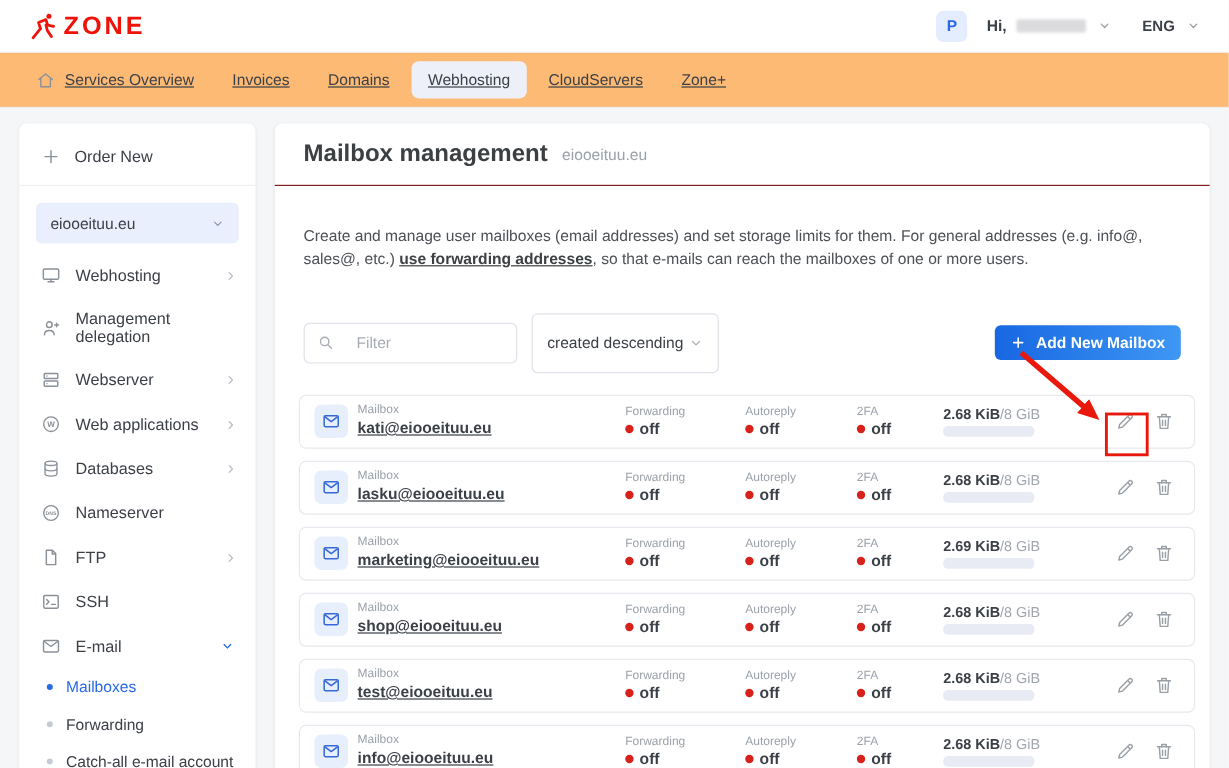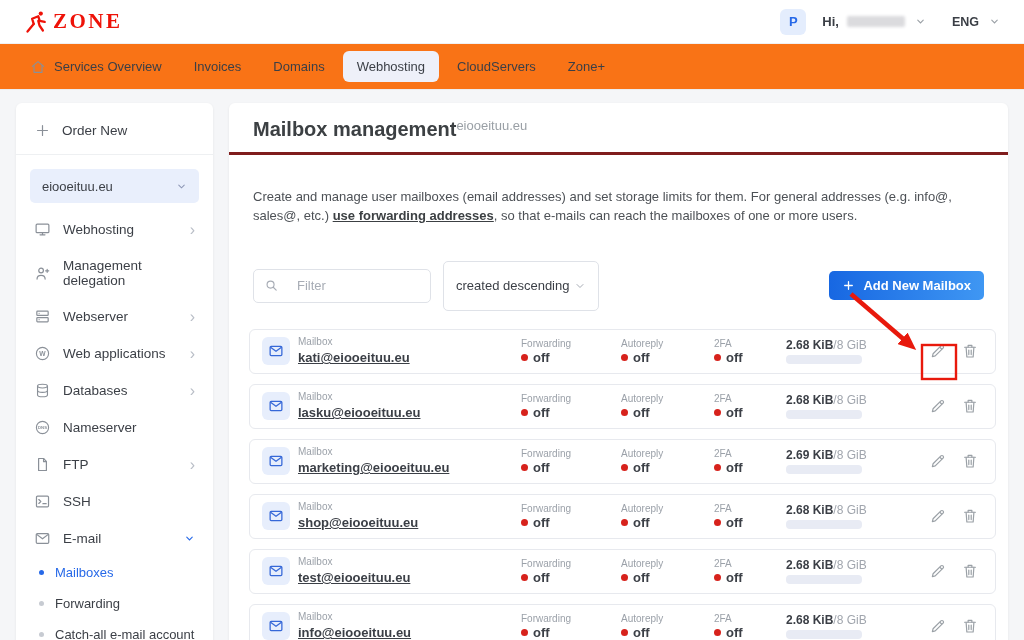--- a/index.html
+++ b/index.html
@@ -6,34 +6,34 @@
   html,body { margin:0; padding:0; }
   body {
     width:1024px; height:640px; overflow:hidden; position:relative;
     background:#f5f6f8; font-family:"Liberation Sans", sans-serif; color:#3b3f46;
   }
   svg { display:block; }
 
   
   .topbar { height:44px; background:#fff; display:flex; align-items:center;
             padding:0 24px; border-bottom:1px solid #f0f1f3; }
-  .logo { display:flex; align-items:center; gap:5px; color:#ee1208; cursor:pointer;font-family:Liberation Serif, serif; }
+  .logo { display:flex; align-items:center; gap:5px; color:#ee1208; cursor:pointer; }
   .logo-text { font-size:21px; font-weight:700; letter-spacing:2.5px; line-height:1; }
   .topbar-right { margin-left:auto; display:flex; align-items:center; }
   .avatar { width:26px; height:26px; border-radius:6px; background:#e4edfd; color:#2769e8;
             font-weight:700; font-size:13px; display:flex; align-items:center; justify-content:center; }
   .hi { font-size:13px; font-weight:600; margin-left:16px; }
   .redacted { width:58px; height:11px; background:#dbdbde; border-radius:2px;
               filter:blur(1.5px); margin-left:8px; }
   .chev8 { margin-left:10px; color:#9aa0a6; }
   .lang { font-size:12.5px; font-weight:700; margin-left:26px; }
 
   
-  .mainnav { height:46px; background:#f97316; display:flex; align-items:center;
-             padding:0 14px; border-bottom:1px solid #ececee; }
+  .mainnav { height:46px; background:#fdba74; display:flex; align-items:center;
+             padding:0 14px; border-bottom:1px solid #ececee;text-decoration:underline; }
   .nav-item { font-size:13px; font-weight:500; color:#3b3f46; padding:8px 14px; margin:0 2px;
               border-radius:6px; display:flex; align-items:center; gap:8px; cursor:pointer; }
   .nav-item.active { background:#eef0f9; }
   .nav-item .nicon { color:#8a9098; }
 
   
   .layout { display:flex; align-items:flex-start; gap:16px; padding:13px 16px 0; }
   .panel { background:#fff; border-radius:6px; box-shadow:0 1px 3px rgba(20,22,26,.07); }
 
   
@@ -52,22 +52,22 @@
   .sb-chev-right { margin-left:auto; color:#b9bec7; font-size:16px; line-height:1; font-weight:400; }
   .sb-chev-down { margin-left:auto; color:#2769e8; }
   .sb-sub-item { display:flex; align-items:center; gap:11px; padding:8px 18px 8px 23px;
                  font-size:13px; color:#3b3f46; cursor:pointer; }
   .bullet { width:5px; height:5px; border-radius:50%; background:#c7cbd2; flex-shrink:0; }
   .sb-sub-item.active { color:#2769e8; }
   .sb-sub-item.active .bullet { background:#2769e8; }
 
   
   .main { flex:1; min-height:600px; }
-  .card-head { display:flex; align-items:flex-start; height:52px;
-               padding:15px 24px; border-bottom:3px solid #7f1d1d; }
+  .card-head { display:flex; align-items:center; gap:12px; height:52px;
+               padding:15px 24px; border-bottom:1px solid #7f1d1d; }
   .title { font-size:20px; font-weight:700; color:#3c4043; }
   .subtitle { font-size:13px; color:#9aa0a6; }
   .desc { padding:20px 24px 0; font-size:13px; line-height:1.45; color:#4d5156; }
   .desc .fwd-link { color:#3c4043; font-weight:700; text-decoration:underline; cursor:pointer; }
 
   .controls { display:flex; align-items:center; padding:22px 24px 0; }
   .filter { width:178px; height:34px; border:1px solid #dfe2e8; border-radius:5px;
             display:flex; align-items:center; gap:16px; padding:0 10px; background:#fff; }
   .filter .sicon { color:#a7acb5; flex-shrink:0; }
   .filter input { border:0; outline:0; font-size:13px; color:#3b3f46; width:100%;

